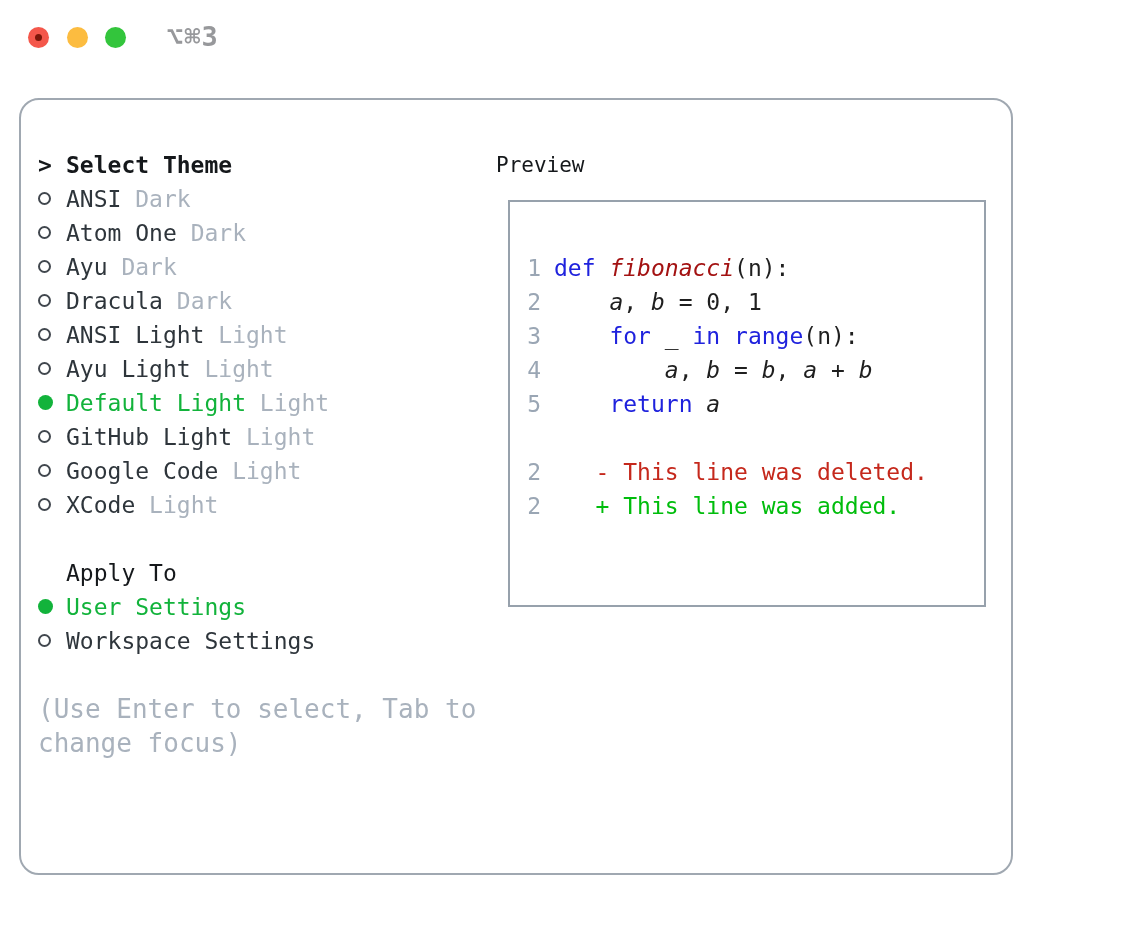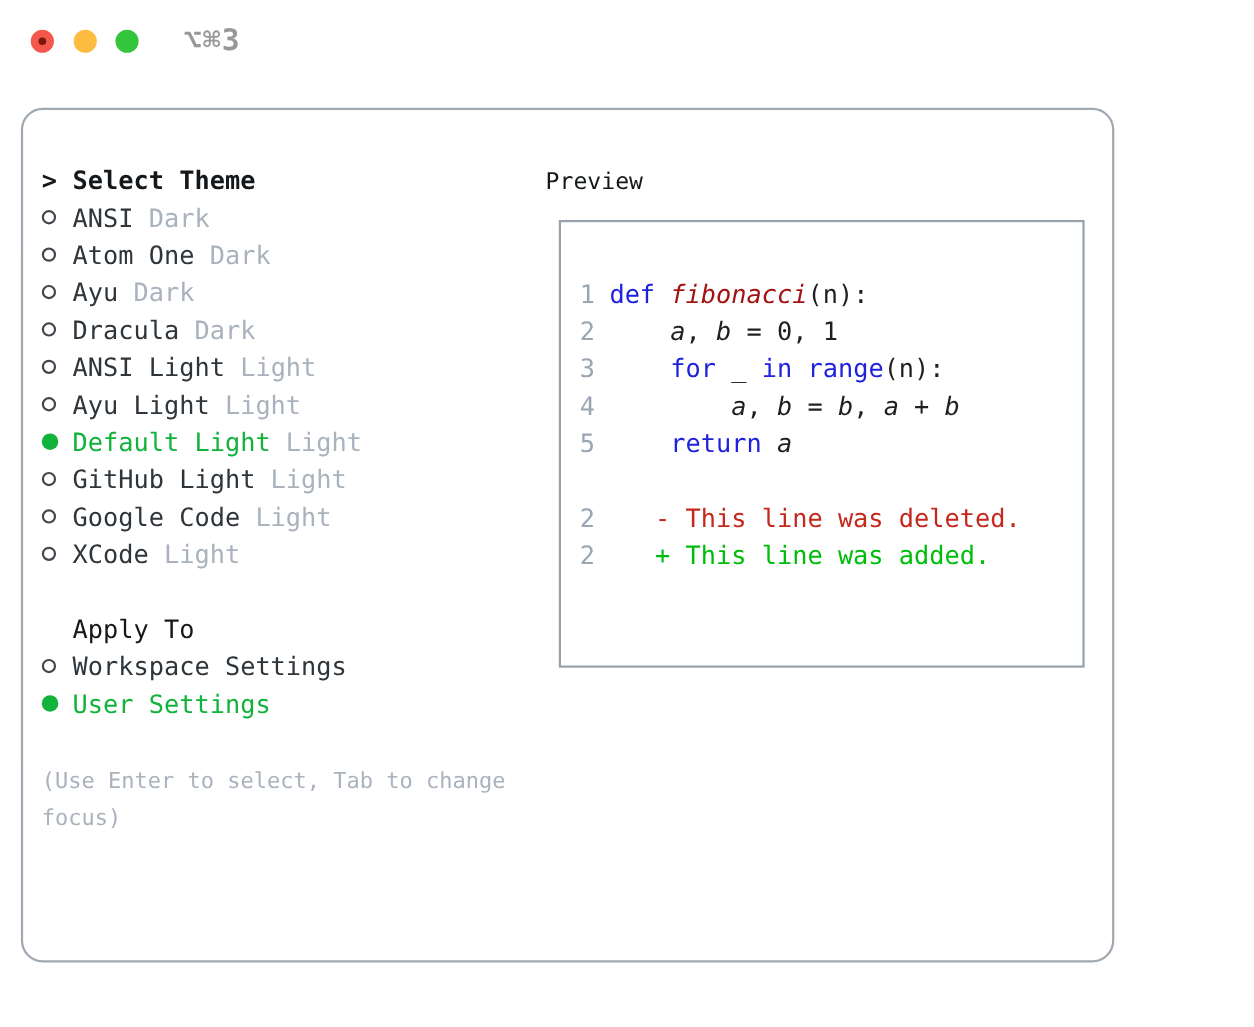--- a/index.html
+++ b/index.html
@@ -29,21 +29,21 @@
   .row.spacer{height:34px;}
   .bullet{display:inline-block;width:28px;vertical-align:top;}
   .caret{font-weight:bold;color:var(--c-header-black);}
   .circle{display:inline-block;width:13px;height:13px;border:2px solid #41474e;border-radius:50%;
           vertical-align:middle;transform:translateY(-2px);}
   .circle.filled{border:none;width:15px;height:15px;background:var(--c-accent-green);}
   .hdr{font-weight:bold;color:var(--c-header-black);}
   .label{color:var(--c-text-dark);}
   .theme-row.selected .label,.apply-row.selected .label{color:var(--c-accent-green);}
   .suffix{color:var(--c-muted-gray);}
-  .hint{width:440px;font-size:20px;line-height:34px;color:var(--c-muted-gray);}
+  .hint{width:440px;font-size:26px;line-height:34px;color:var(--c-muted-gray);}
   
   .preview-title{position:absolute;left:475px;top:48px;font-size:21px;line-height:34px;
                  font-weight:normal;color:var(--c-header-black);}
   .preview-box{position:absolute;left:487px;top:100px;width:478px;height:407px;
                border:2px solid #97a1ac;background:#fff;padding:49px 0 0 17px;overflow:hidden;}
   .pline{height:34px;line-height:34px;font-size:23px;white-space:pre;color:#1f1f1f;}
   .ln{display:inline-block;width:14px;margin-right:13px;text-align:right;color:var(--c-line-number-gray);}
   .tok-kw{color:var(--c-keyword-blue);}
   .tok-fn{color:var(--c-function-red);font-style:italic;}
   .tok-var{font-style:italic;}
@@ -73,22 +73,22 @@
           <div class="row theme-row"><span class="bullet"><span class="circle"></span></span><span class="label">ANSI Light</span><span class="suffix"> Light</span></div>
           <div class="row theme-row"><span class="bullet"><span class="circle"></span></span><span class="label">Ayu Light</span><span class="suffix"> Light</span></div>
           <div class="row theme-row selected"><span class="bullet"><span class="circle filled"></span></span><span class="label">Default Light</span><span class="suffix"> Light</span></div>
           <div class="row theme-row"><span class="bullet"><span class="circle"></span></span><span class="label">GitHub Light</span><span class="suffix"> Light</span></div>
           <div class="row theme-row"><span class="bullet"><span class="circle"></span></span><span class="label">Google Code</span><span class="suffix"> Light</span></div>
           <div class="row theme-row"><span class="bullet"><span class="circle"></span></span><span class="label">XCode</span><span class="suffix"> Light</span></div>
         </div>
       <div class="row spacer"></div>
       <div class="row hdr2"><span class="bullet"></span><span style="color:var(--c-header-black)">Apply To</span></div>
       <div id="apply-list">
+          <div class="row apply-row selected"><span class="bullet"><span class="circle filled"></span></span><span class="label">User Settings</span></div>
           <div class="row apply-row"><span class="bullet"><span class="circle"></span></span><span class="label">Workspace Settings</span></div>
-          <div class="row apply-row selected"><span class="bullet"><span class="circle filled"></span></span><span class="label">User Settings</span></div>
         </div>
       <div class="row spacer"></div>
       <div class="hint">(Use Enter to select, Tab to change focus)</div>
     </div>
 
     <div class="preview-title">Preview</div>
     <div class="preview-box">
       <div id="preview-lines">
           <div class="pline"><span class="ln">1</span><span class="tok-kw">def</span><span> </span><span class="tok-fn">fibonacci</span><span>(n):</span></div>
           <div class="pline"><span class="ln">2</span><span>    </span><span class="tok-var">a</span><span>, </span><span class="tok-var">b</span><span> = 0, 1</span></div>

